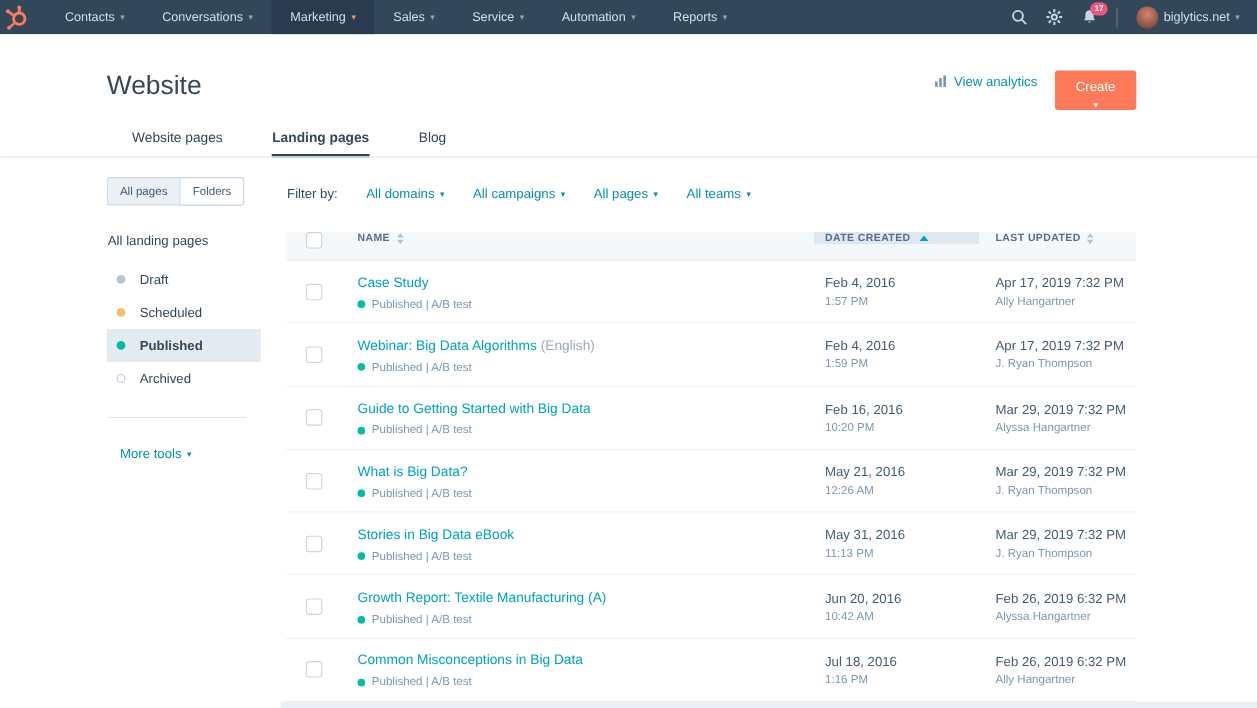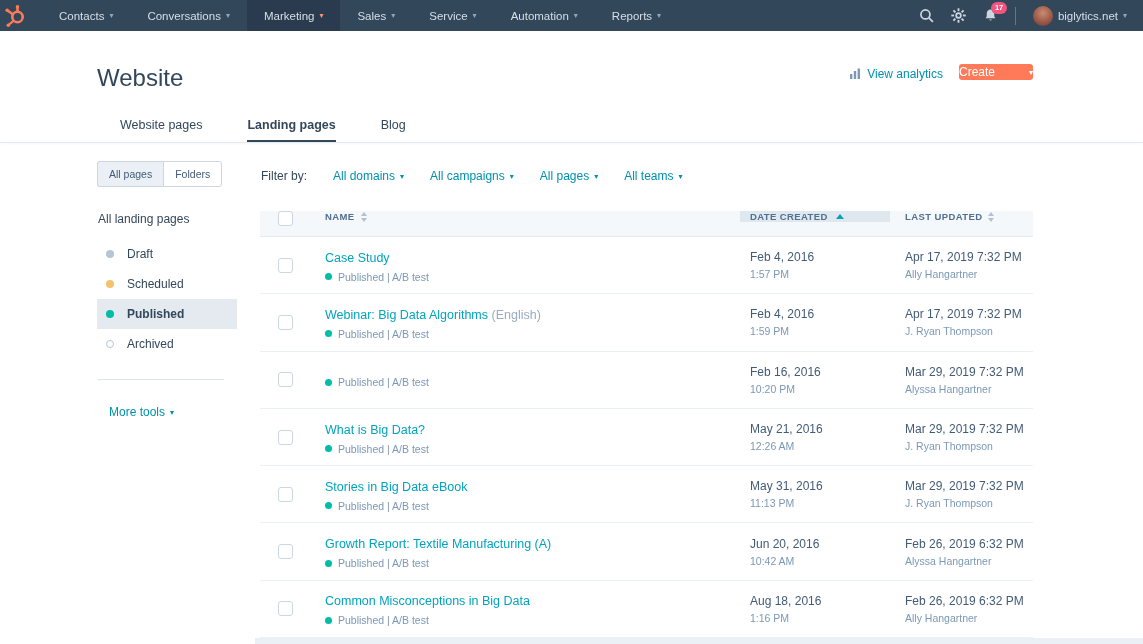--- a/index.html
+++ b/index.html
@@ -24,23 +24,23 @@
   .avatar { width:20px; height:20px; border-radius:50%;
             background:radial-gradient(circle at 50% 35%, #c98c72 0%, #9c5a4a 55%, #6e3a31 100%); }
   .account { display:flex; align-items:center; gap:5px; font-size:11.5px; cursor:pointer; }
   .account .caret { font-size:8px; color:#8fa5ba; }
 
   
   .page-title { position:absolute; left:97px; top:64px; font-size:24px; color:#33475b; font-weight:500; }
   .header-actions { position:absolute; top:67px; right:110px; display:flex; align-items:center; gap:18px; }
   .view-analytics { display:flex; align-items:center; gap:6px; font-size:12px; color:#0091ae;
                     cursor:pointer; white-space:nowrap; }
-  .create-btn { position:absolute; top:64px; left:959px; width:74px; height:16px; background:#ff7a59;
+  .create-btn { position:absolute; top:64px; left:959px; width:74px; height:36px; background:#ff7a59;
                 border:none; border-radius:3px; color:#fff; font-size:12px; font-family:inherit;
-                cursor:pointer; display:flex; align-items:center; justify-content:space-between; gap:5px; }
+                cursor:pointer; display:flex; align-items:center; justify-content:flex-end; gap:5px;flex-direction:column; }
   .create-btn .caret { font-size:8px; }
 
   
   .tabs { position:absolute; left:120px; top:118px; display:flex; gap:45px; height:25px; }
   .tab { font-size:12.5px; color:#33475b; cursor:pointer; padding-bottom:9px; border-bottom:3px solid transparent; }
   .tab.active { font-weight:bold; border-bottom-color:#33475b; }
   .tabs-divider { position:absolute; top:142px; left:0; width:100%; height:1px; background:#e3eaf0;
                   box-shadow:0 1px 2px rgba(51,71,91,.06); }
 
   
@@ -361,20 +361,21 @@
             <div class="primary-line">Apr 17, 2019 7:32 PM</div>
             <div class="secondary-line">J. Ryan Thompson</div>
           </div>
         </div>
 
         <div class="row">
           <div class="cell-check">
             <span class="checkbox"></span>
           </div>
           <div class="cell-name">
+            <a class="page-link"><span>Guide to Getting Started with Big Data</span><span class="name-suffix"></span></a>
             <div class="status-line">
               <span class="status-dot"></span>
               <span>Published | A/B test</span>
             </div>
           </div>
           <div class="cell-date" style="padding-left:10px;">
             <div class="primary-line">Feb 16, 2016</div>
             <div class="secondary-line">10:20 PM</div>
           </div>
           <div class="col-gap"></div>
@@ -455,21 +456,21 @@
             <span class="checkbox"></span>
           </div>
           <div class="cell-name">
             <a class="page-link"><span>Common Misconceptions in Big Data</span><span class="name-suffix"></span></a>
             <div class="status-line">
               <span class="status-dot"></span>
               <span>Published | A/B test</span>
             </div>
           </div>
           <div class="cell-date" style="padding-left:10px;">
-            <div class="primary-line">Aug 18, 2016</div>
+            <div class="primary-line">Jul 18, 2016</div>
             <div class="secondary-line">1:16 PM</div>
           </div>
           <div class="col-gap"></div>
           <div class="cell-updated">
             <div class="primary-line">Feb 26, 2019 6:32 PM</div>
             <div class="secondary-line">Ally Hangartner</div>
           </div>
         </div>
       </div>
   </div>

